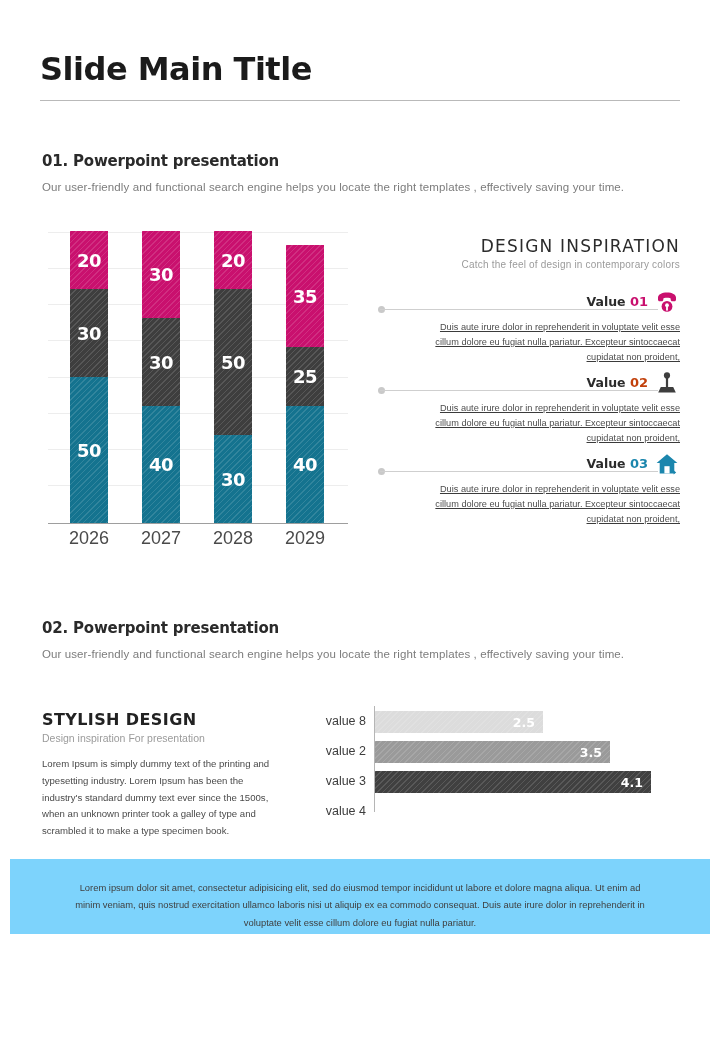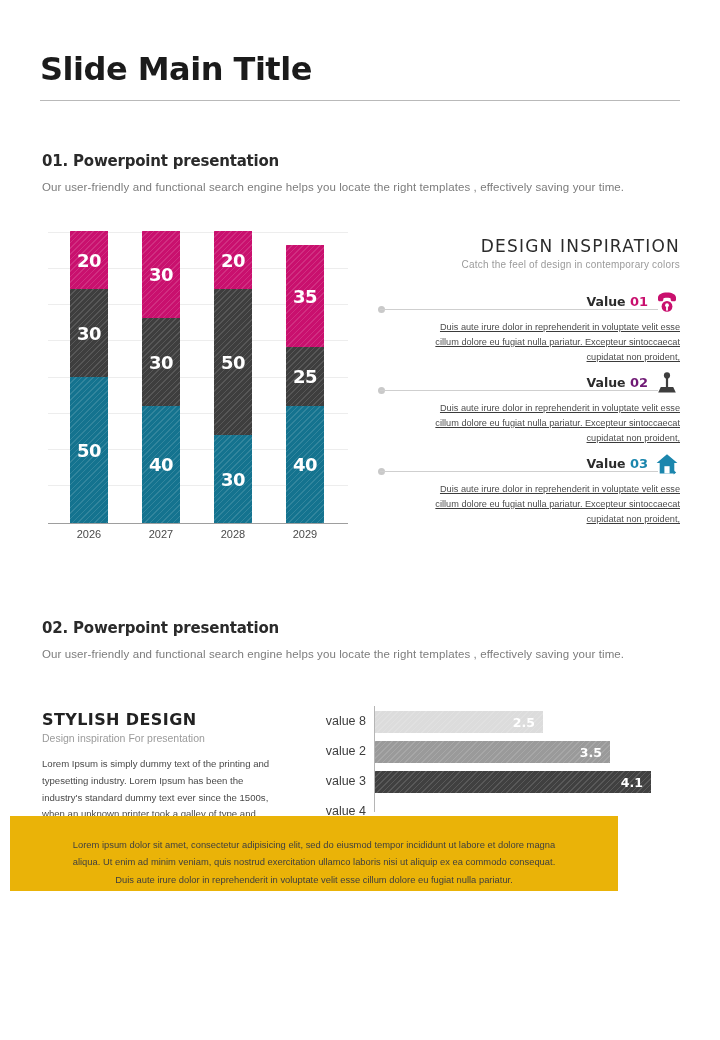--- a/index.html
+++ b/index.html
@@ -36,21 +36,21 @@
     position:relative;z-index:2;
   }
   .hatch{
     position:absolute;inset:0;
     background-image:repeating-linear-gradient(135deg,
       rgba(255,255,255,0.13) 0px, rgba(255,255,255,0.13) 1px,
       rgba(0,0,0,0) 1px, rgba(0,0,0,0) 4px);
     pointer-events:none;z-index:1;
   }
   .xlabels{position:absolute;left:48px;top:528px;width:300px;height:20px;}
-  .xlab{position:absolute;width:60px;text-align:center;font-size:11px;color:#4a4a4a;}
+  .xlab{position:absolute;width:60px;text-align:center;font-size:18px;color:#4a4a4a;}
 
   
   .panel{position:absolute;left:378px;top:236px;width:302px;}
   .panel-title{
     text-align:right;font-size:17px;letter-spacing:1.2px;color:#2b2b2b;
     font-family:"DejaVu Sans", sans-serif;
   }
   .panel-sub{text-align:right;font-size:10px;color:#9b9b9b;margin-top:3px;letter-spacing:0.2px;}
 
   .vblock{position:absolute;width:302px;text-decoration:underline;}
@@ -77,21 +77,21 @@
   .hrow{position:absolute;left:0;height:22px;width:390px;}
   .hlab{position:absolute;left:0;top:3px;width:70px;text-align:right;font-size:12.5px;color:#3d3d3d;}
   .haxis{position:absolute;left:78px;top:0;width:1px;height:106px;background:#b5b5b5;}
   .hbar{position:absolute;left:79px;top:0;height:22px;display:flex;align-items:center;
     justify-content:flex-end;}
   .hbar span{color:#ffffff;font-weight:bold;font-size:12.5px;padding-right:8px;
     font-family:"DejaVu Sans", sans-serif;position:relative;z-index:2;}
   .hbar.light span{color:#ffffff;}
 
   
-  .footer{position:absolute;left:10px;top:816px;width:608px;height:75px;background:#eab308;}
+  .footer{position:absolute;left:10px;top:859px;width:700px;height:75px;background:#7dd3fc;}
   .footer p{margin:0;padding:20px 58px 0 58px;text-align:center;font-size:9.4px;
     line-height:1.85;color:#3f3f3f;}
 </style>
 </head>
 <body>
 
 <div class="slide">
 
   <div class="title-wrap">
     <div class="slide-title">Slide Main Title</div>
@@ -199,21 +199,21 @@
         </svg>
       </div>
     </div>
     <div class="vbody">Duis aute irure dolor in reprehenderit in voluptate velit esse cillum dolore eu fugiat nulla pariatur. Excepteur sintoccaecat cupidatat non proident,</div>
   </div>
 
   <div class="vblock" style="left:378px;top:375px;">
     <div class="vrow">
       <div class="vdot"></div>
       <div class="vline"></div>
-      <div class="vlabel"><span>Value</span> <span class="vnum" style="color:#701a75;">02</span></div>
+      <div class="vlabel"><span>Value</span> <span class="vnum" style="color:#c2410c;">02</span></div>
       <div class="vicon">
         <svg viewBox="0 0 26 24" width="26" height="24" aria-hidden="true">
           <circle cx="13" cy="4.4" r="3.1" fill="#3E3E3E"></circle>
           <rect x="11.9" y="6.6" width="2.2" height="9.4" fill="#3E3E3E"></rect>
           <path d="M4.2 21.4l2.6-5.4h12.4l2.6 5.4z" fill="#3E3E3E"></path>
         </svg>
       </div>
     </div>
     <div class="vbody">Duis aute irure dolor in reprehenderit in voluptate velit esse cillum dolore eu fugiat nulla pariatur. Excepteur sintoccaecat cupidatat non proident,</div>
   </div>

